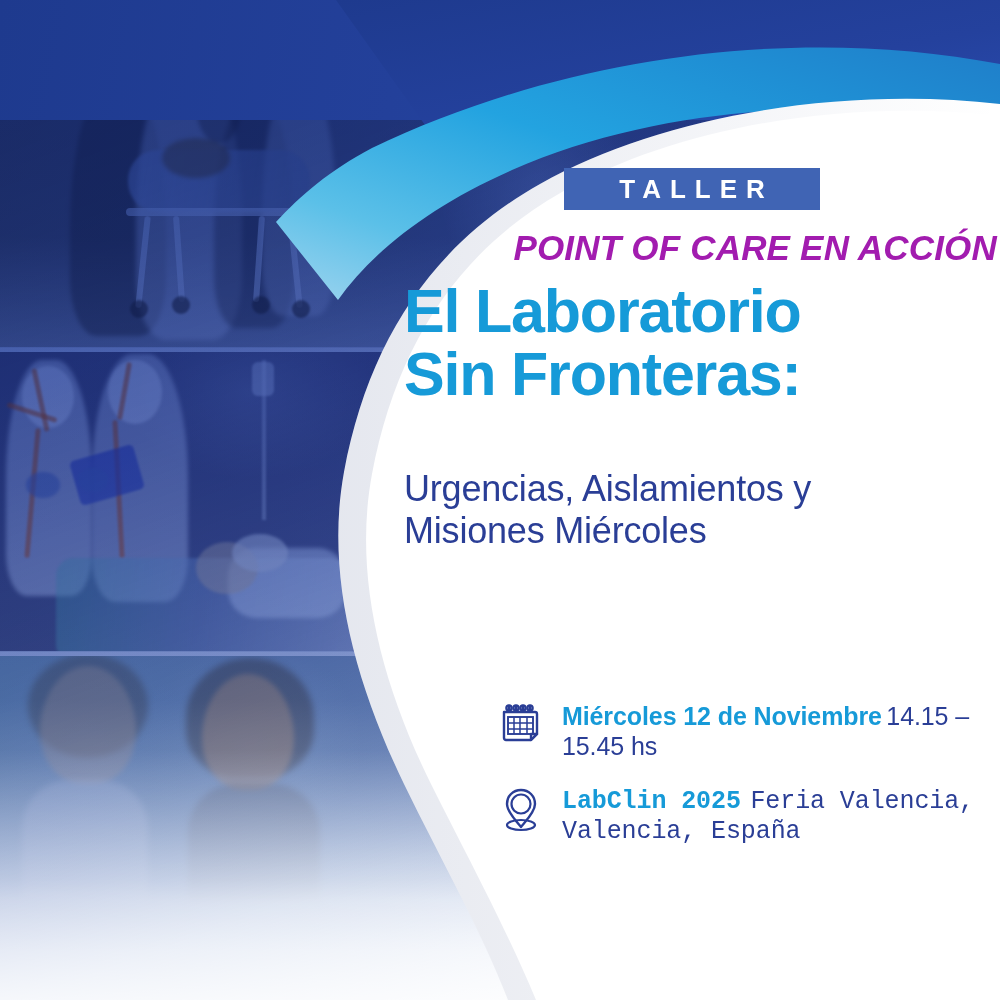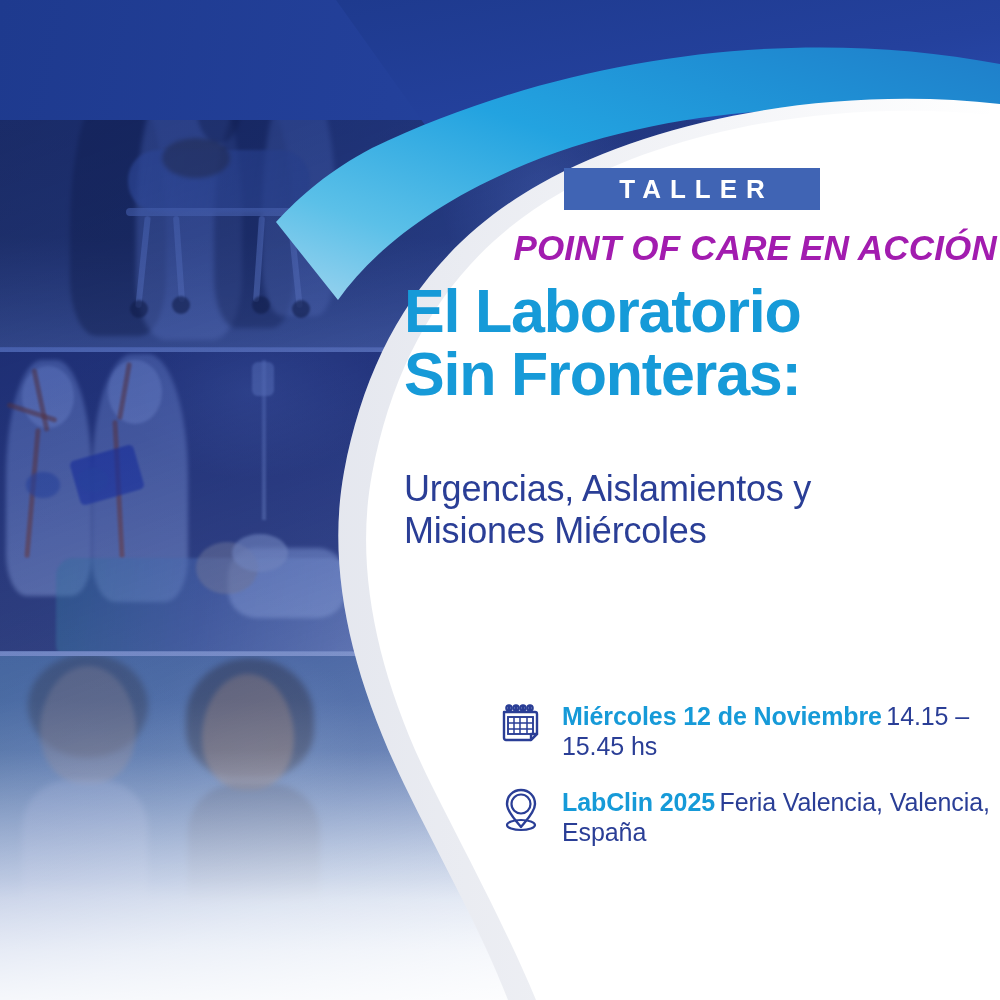--- a/index.html
+++ b/index.html
@@ -255,21 +255,21 @@
     color: #ffffff;
     font-size: 30px; font-weight: bold; letter-spacing: .2px;
   }
 
   
   .info-row {
     position: absolute; left: 96px;
     display: flex; align-items: flex-start; gap: 18px;
   }
   #info-date  { top: 700px; }
-  #info-venue { top: 786px; }
+  #info-venue { top: 786px; font-family: Liberation Mono, monospace; }
   .info-icon { flex: 0 0 auto; width: 44px; height: 48px; }
   .info-text { padding-top: 1px; }
   .info-title {
     color: #169ad8;
     font-size: 25px; font-weight: bold;
     line-height: 1.16; letter-spacing: -.1px;
   }
   .info-sub {
     color: #2a3e96;
     font-size: 25px; font-weight: normal;

